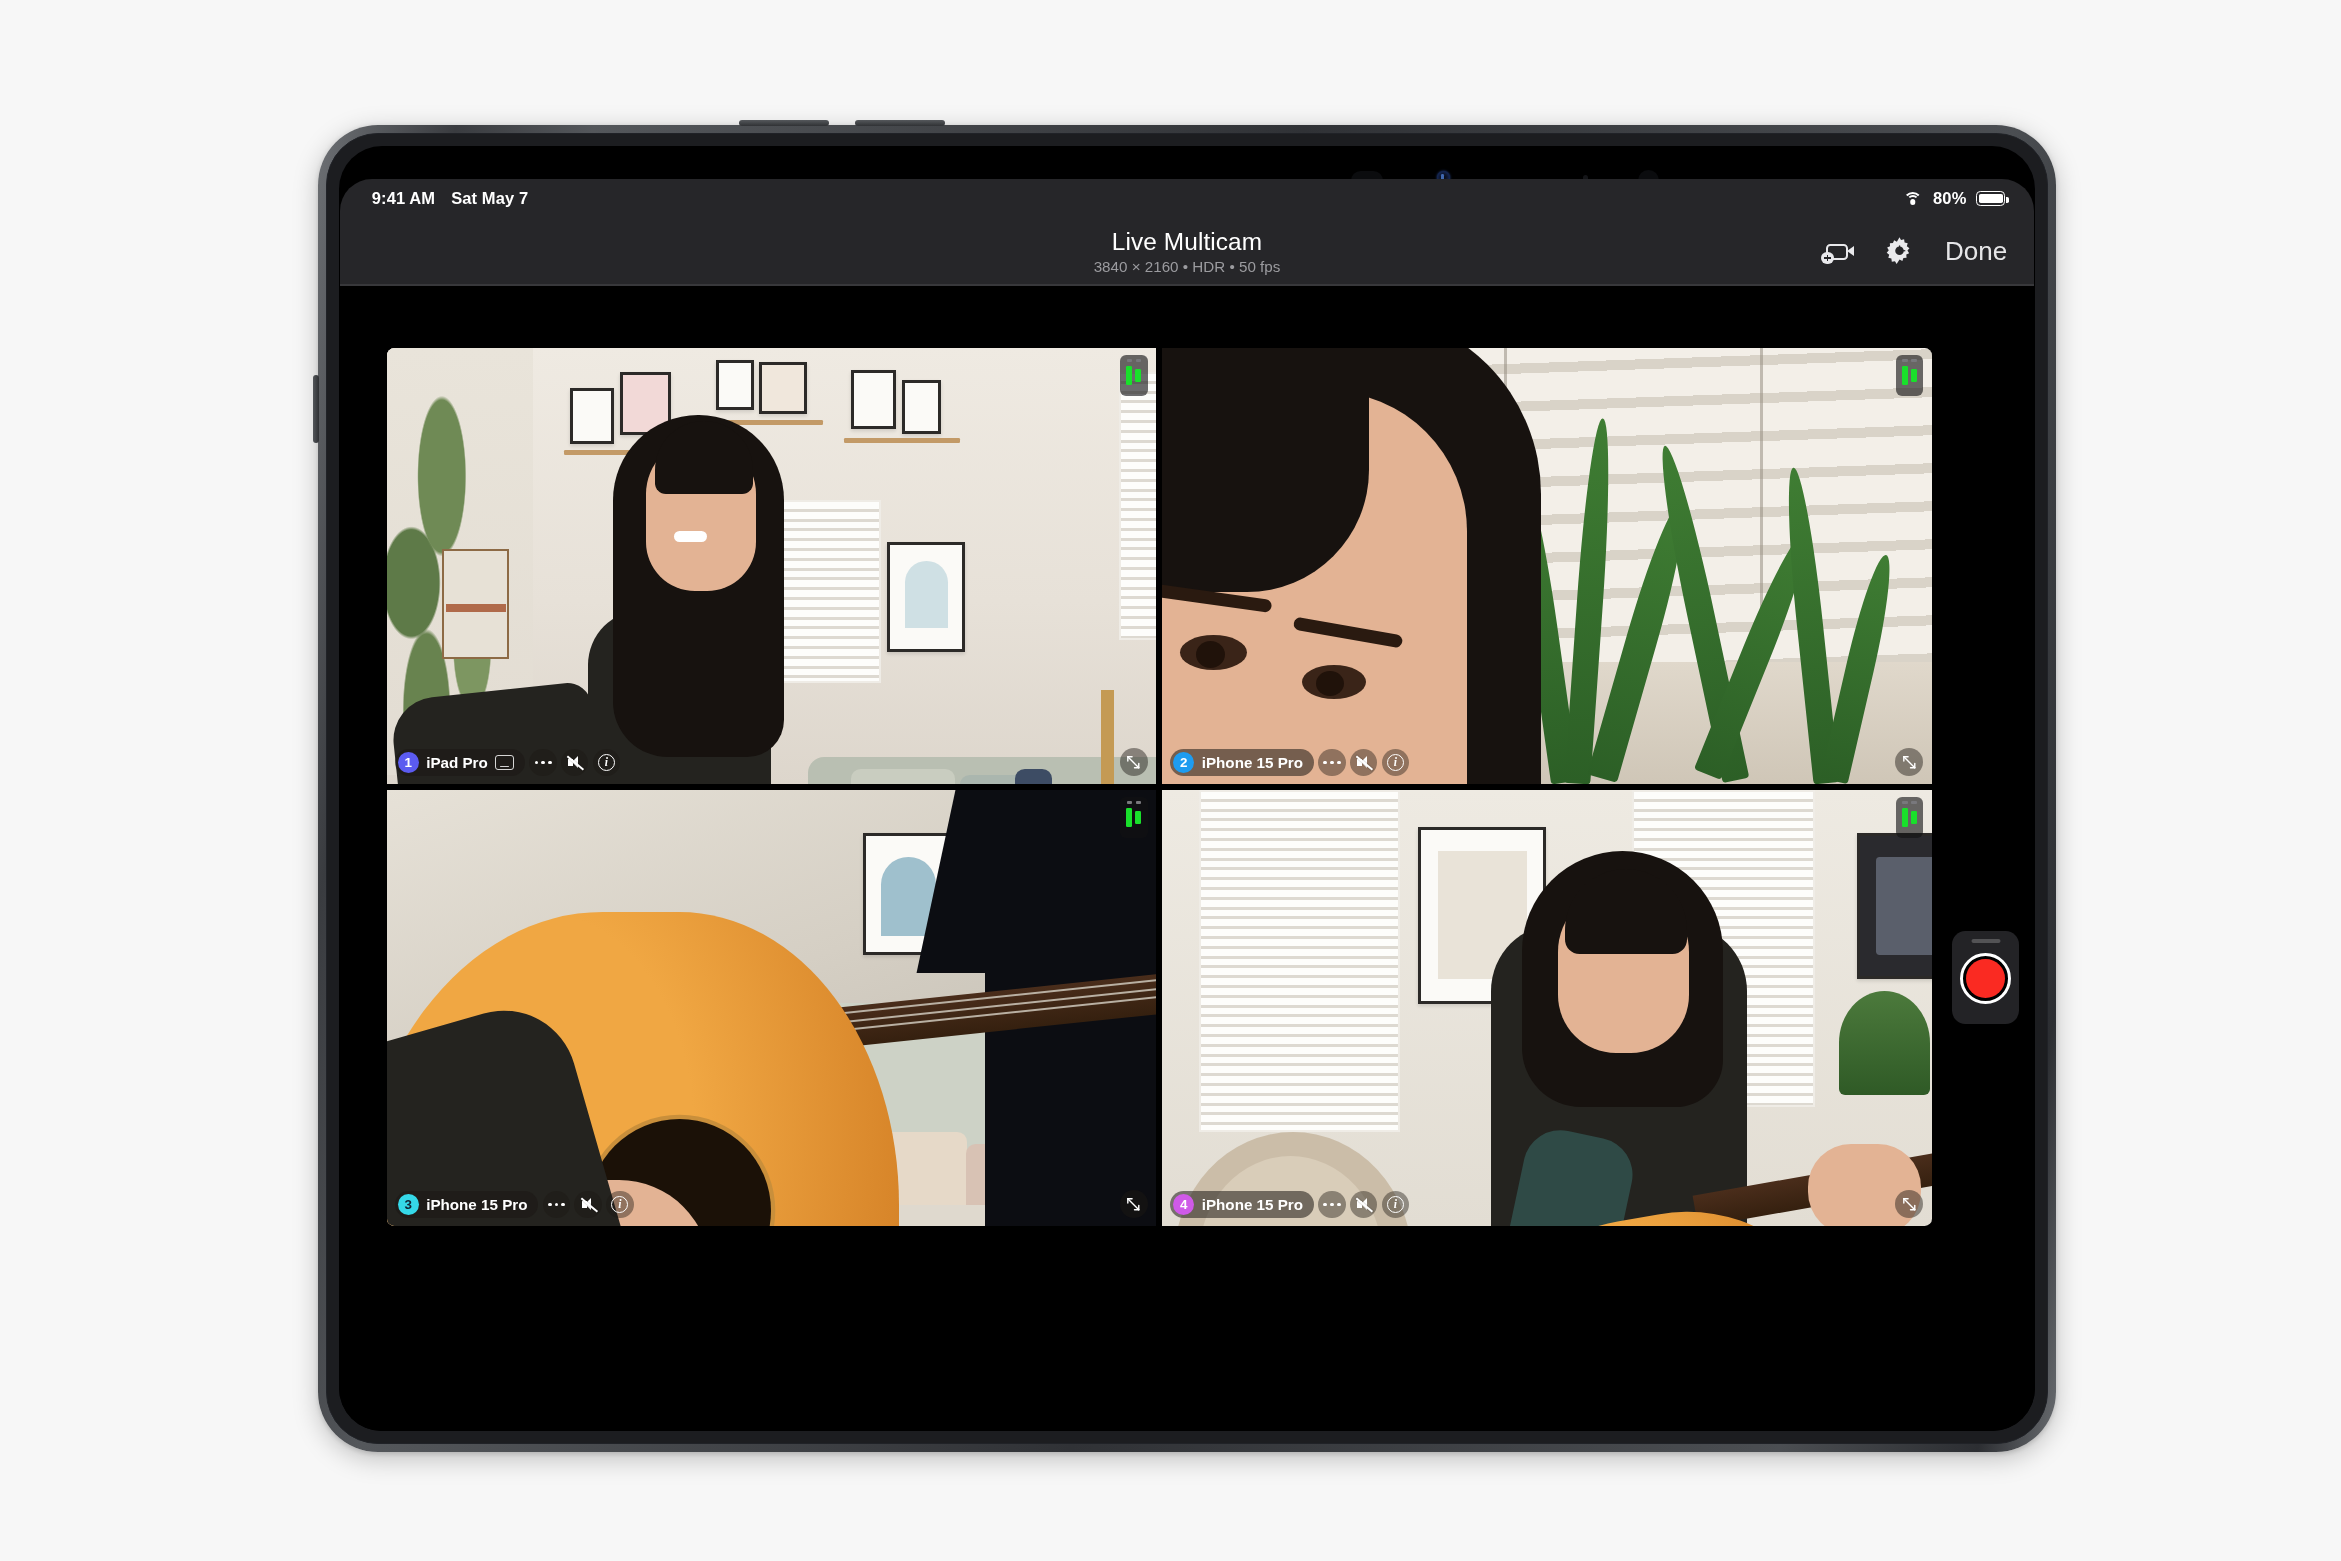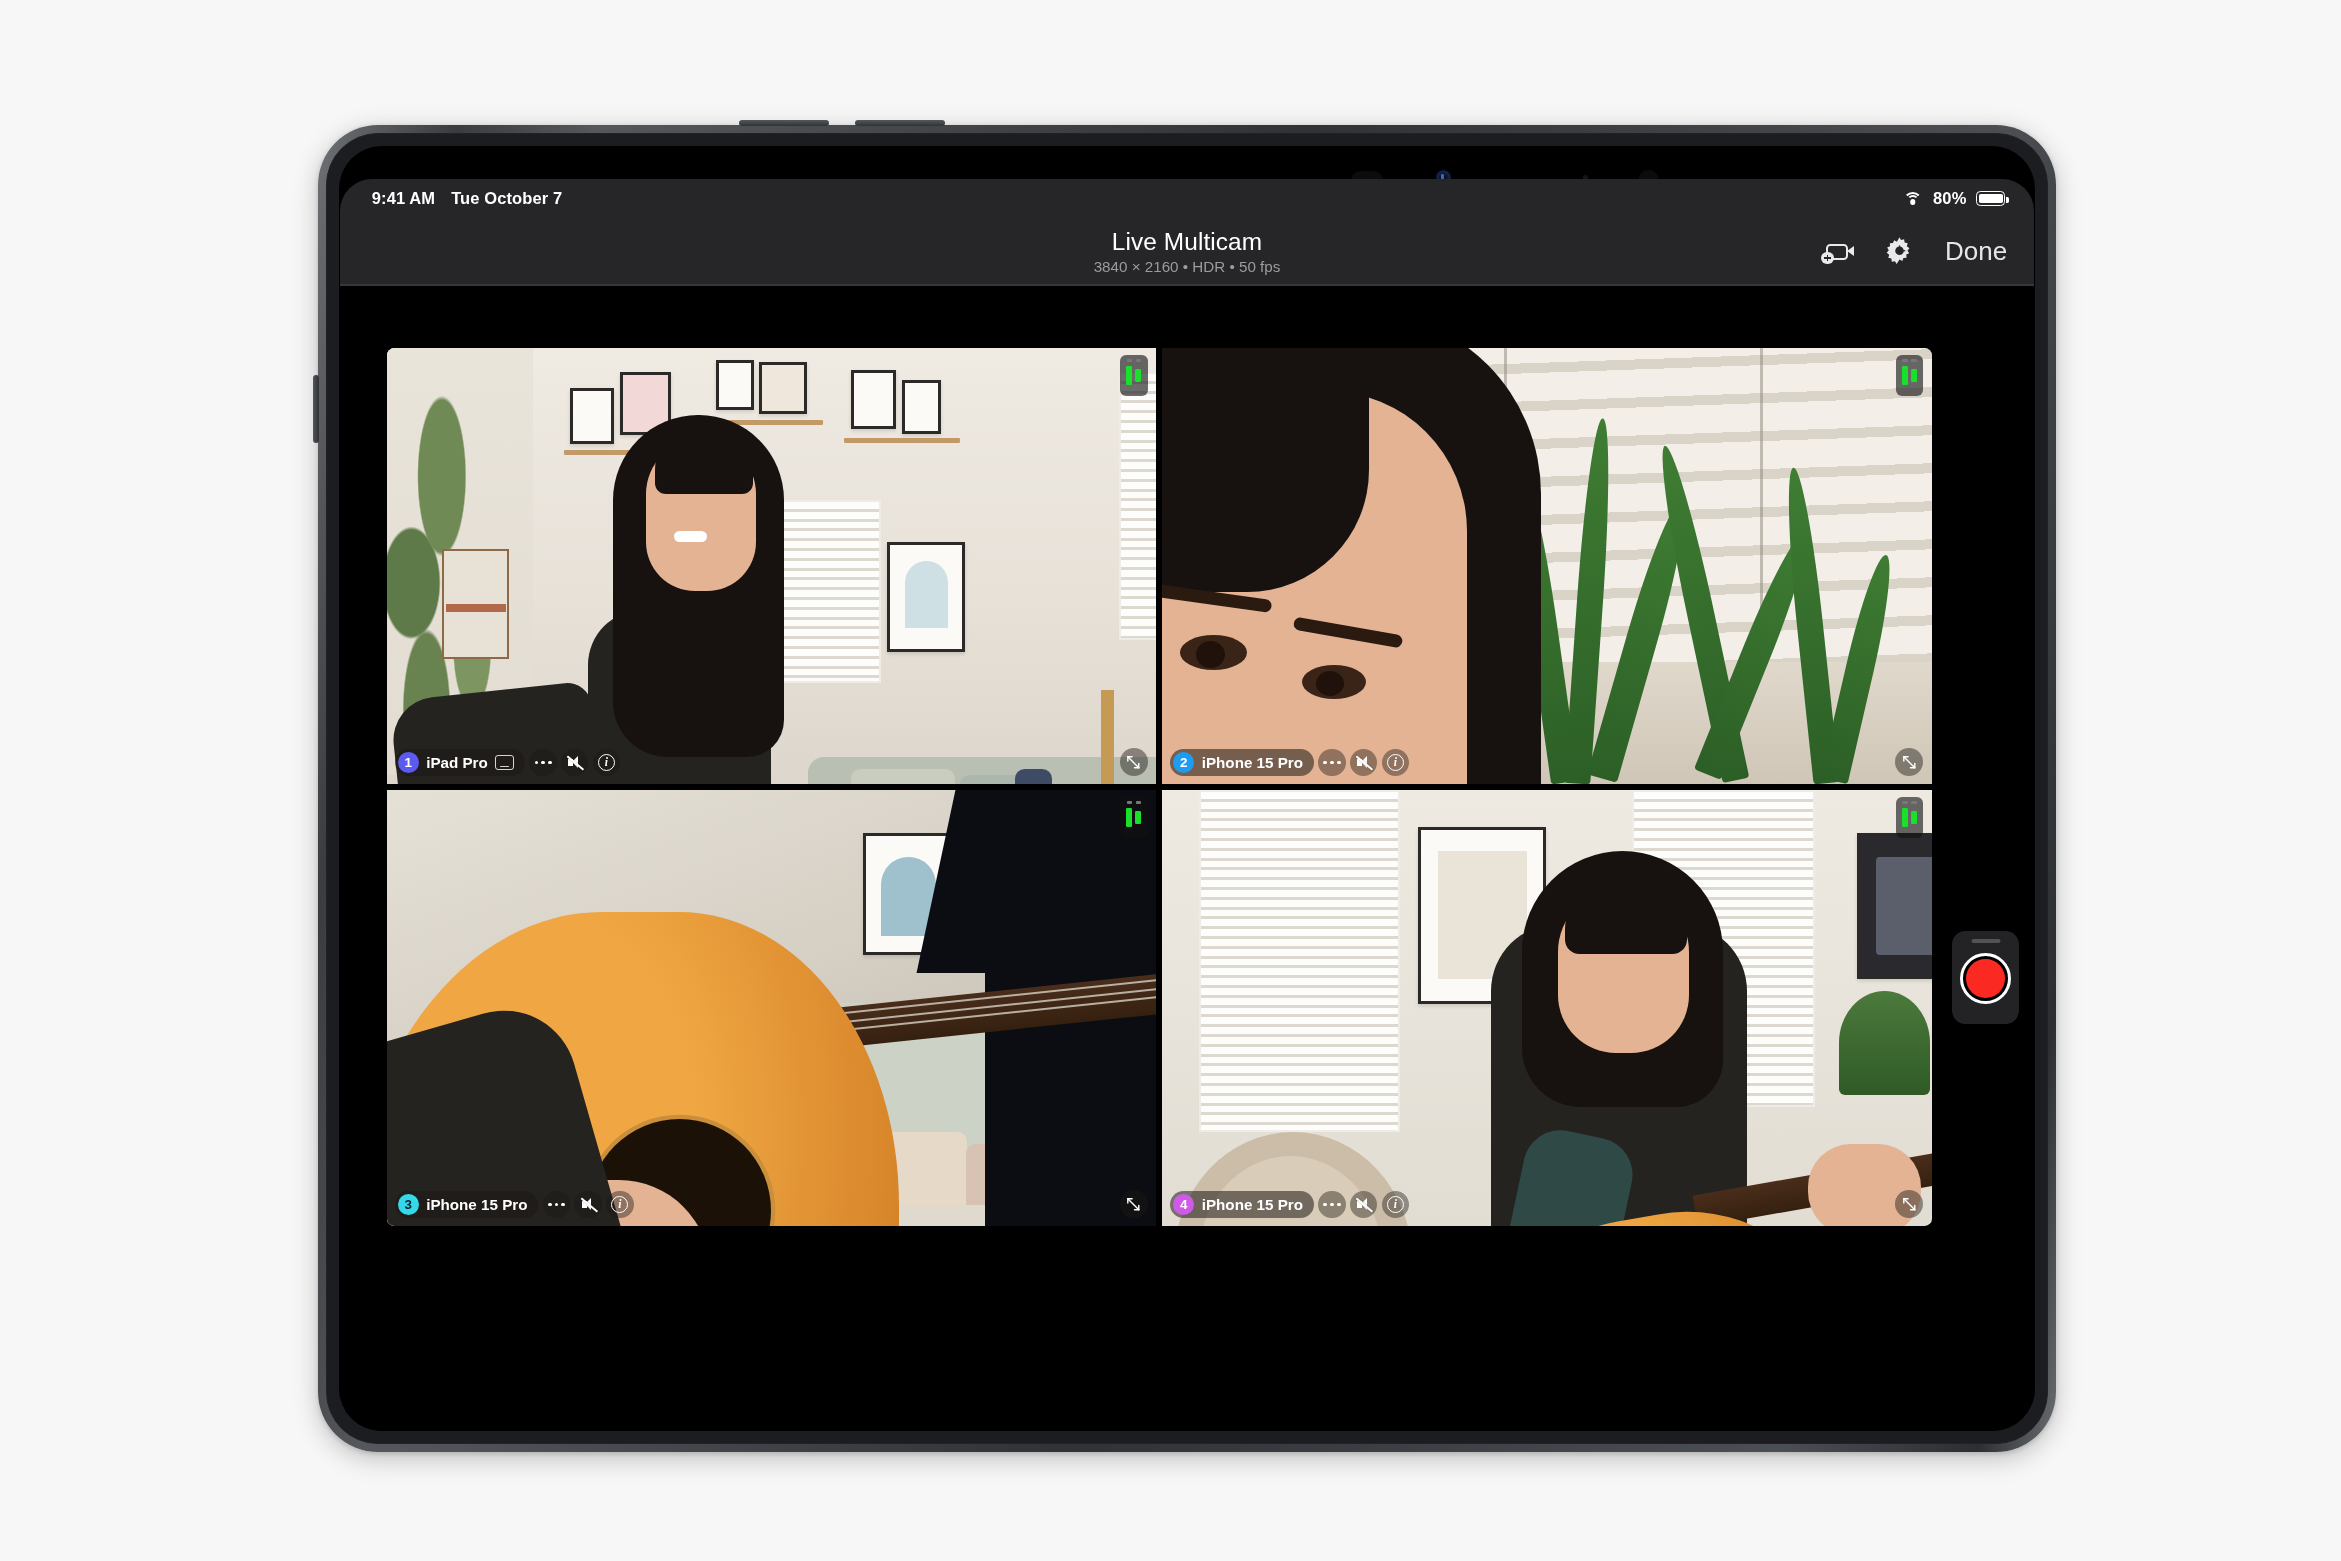--- a/index.html
+++ b/index.html
@@ -301,21 +301,21 @@
           <div class="cam-dot cam-sensor"></div>
           <div class="cam-dot cam-mic"></div>
           <div class="cam-dot cam-amb"></div>
         </div>
 
         <div class="app-top">
 
           <div class="statusbar">
             <div class="sb-left">
               <span>9:41 AM</span>
-              <span>Tue October 7</span>
+              <span>Sat May 7</span>
             </div>
             <div class="sb-right">
               <span class="wifi-ic">
                   <i></i>
                   <i></i>
                   <i></i>
                 </span>
               <span>80%</span>
               <span class="batt">
                   <i></i>

